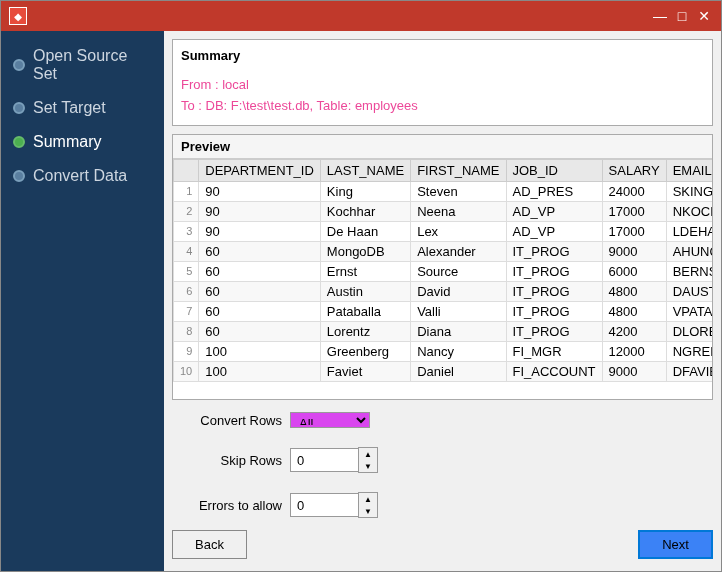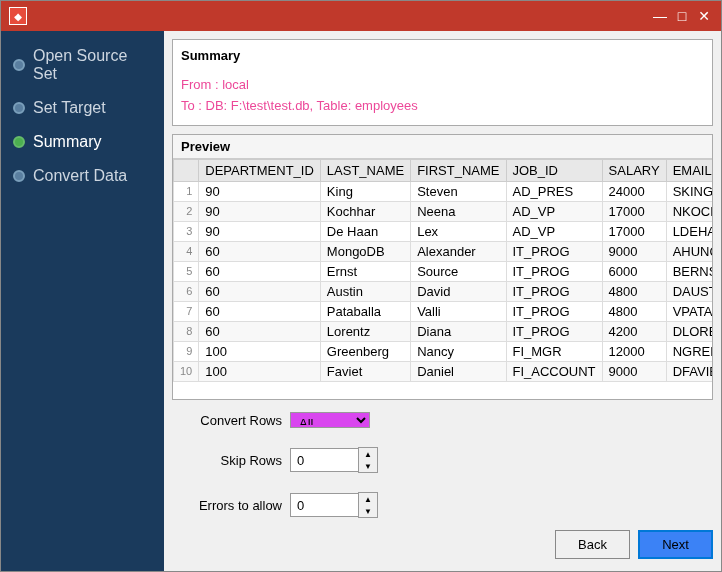--- a/index.html
+++ b/index.html
@@ -42,21 +42,21 @@
     .form-row { display: flex; align-items: center; gap: 8px; }
     .form-label { width: 110px; text-align: right; font-size: 13px; flex-shrink: 0; }
     .form-select { border: 1px solid #999; background: #d946ef; padding: 2px 4px; height: 16px; font-size: 13px; width: 80px; }
     .spinner-wrap { display: flex; align-items: center; }
     .spinner-input { border: 1px solid #999; background: #fff; padding: 2px 6px; height: 24px; font-size: 13px; width: 68px; border-right: none; }
     .spinner-btns { display: flex; flex-direction: column; border: 1px solid #999; background: #f0f0f0; }
     .spinner-btn { width: 18px; height: 12px; display: flex; align-items: center; justify-content: center; cursor: pointer; font-size: 8px; border: none; background: transparent; }
     .logfile-input { border: 1px solid #999; background: #fff; padding: 2px 6px; height: 24px; font-size: 12px; flex: 1; }
     .logfile-btn { width: 24px; height: 24px; border: 1px solid #999; background: #f0f0f0; cursor: pointer; display: flex; align-items: center; justify-content: center; }
 
-    .footer { display: flex; justify-content: flex-end; gap: 8px; padding: 8px 0 4px; }
+    .footer { display: flex; justify-content: space-between; gap: 8px; padding: 8px 0 4px; }
     .btn { padding: 5px 20px; border: 1px solid #888; background: #f0f0f0; cursor: pointer; font-size: 13px; min-width: 75px; }
     .btn-primary { background: #3b82f6; border: 2px solid #0078d7; }
   </style>
 </head>
 <body>
 
 <div class="window">
 
   <div class="titlebar">
     <div class="titlebar-left">

